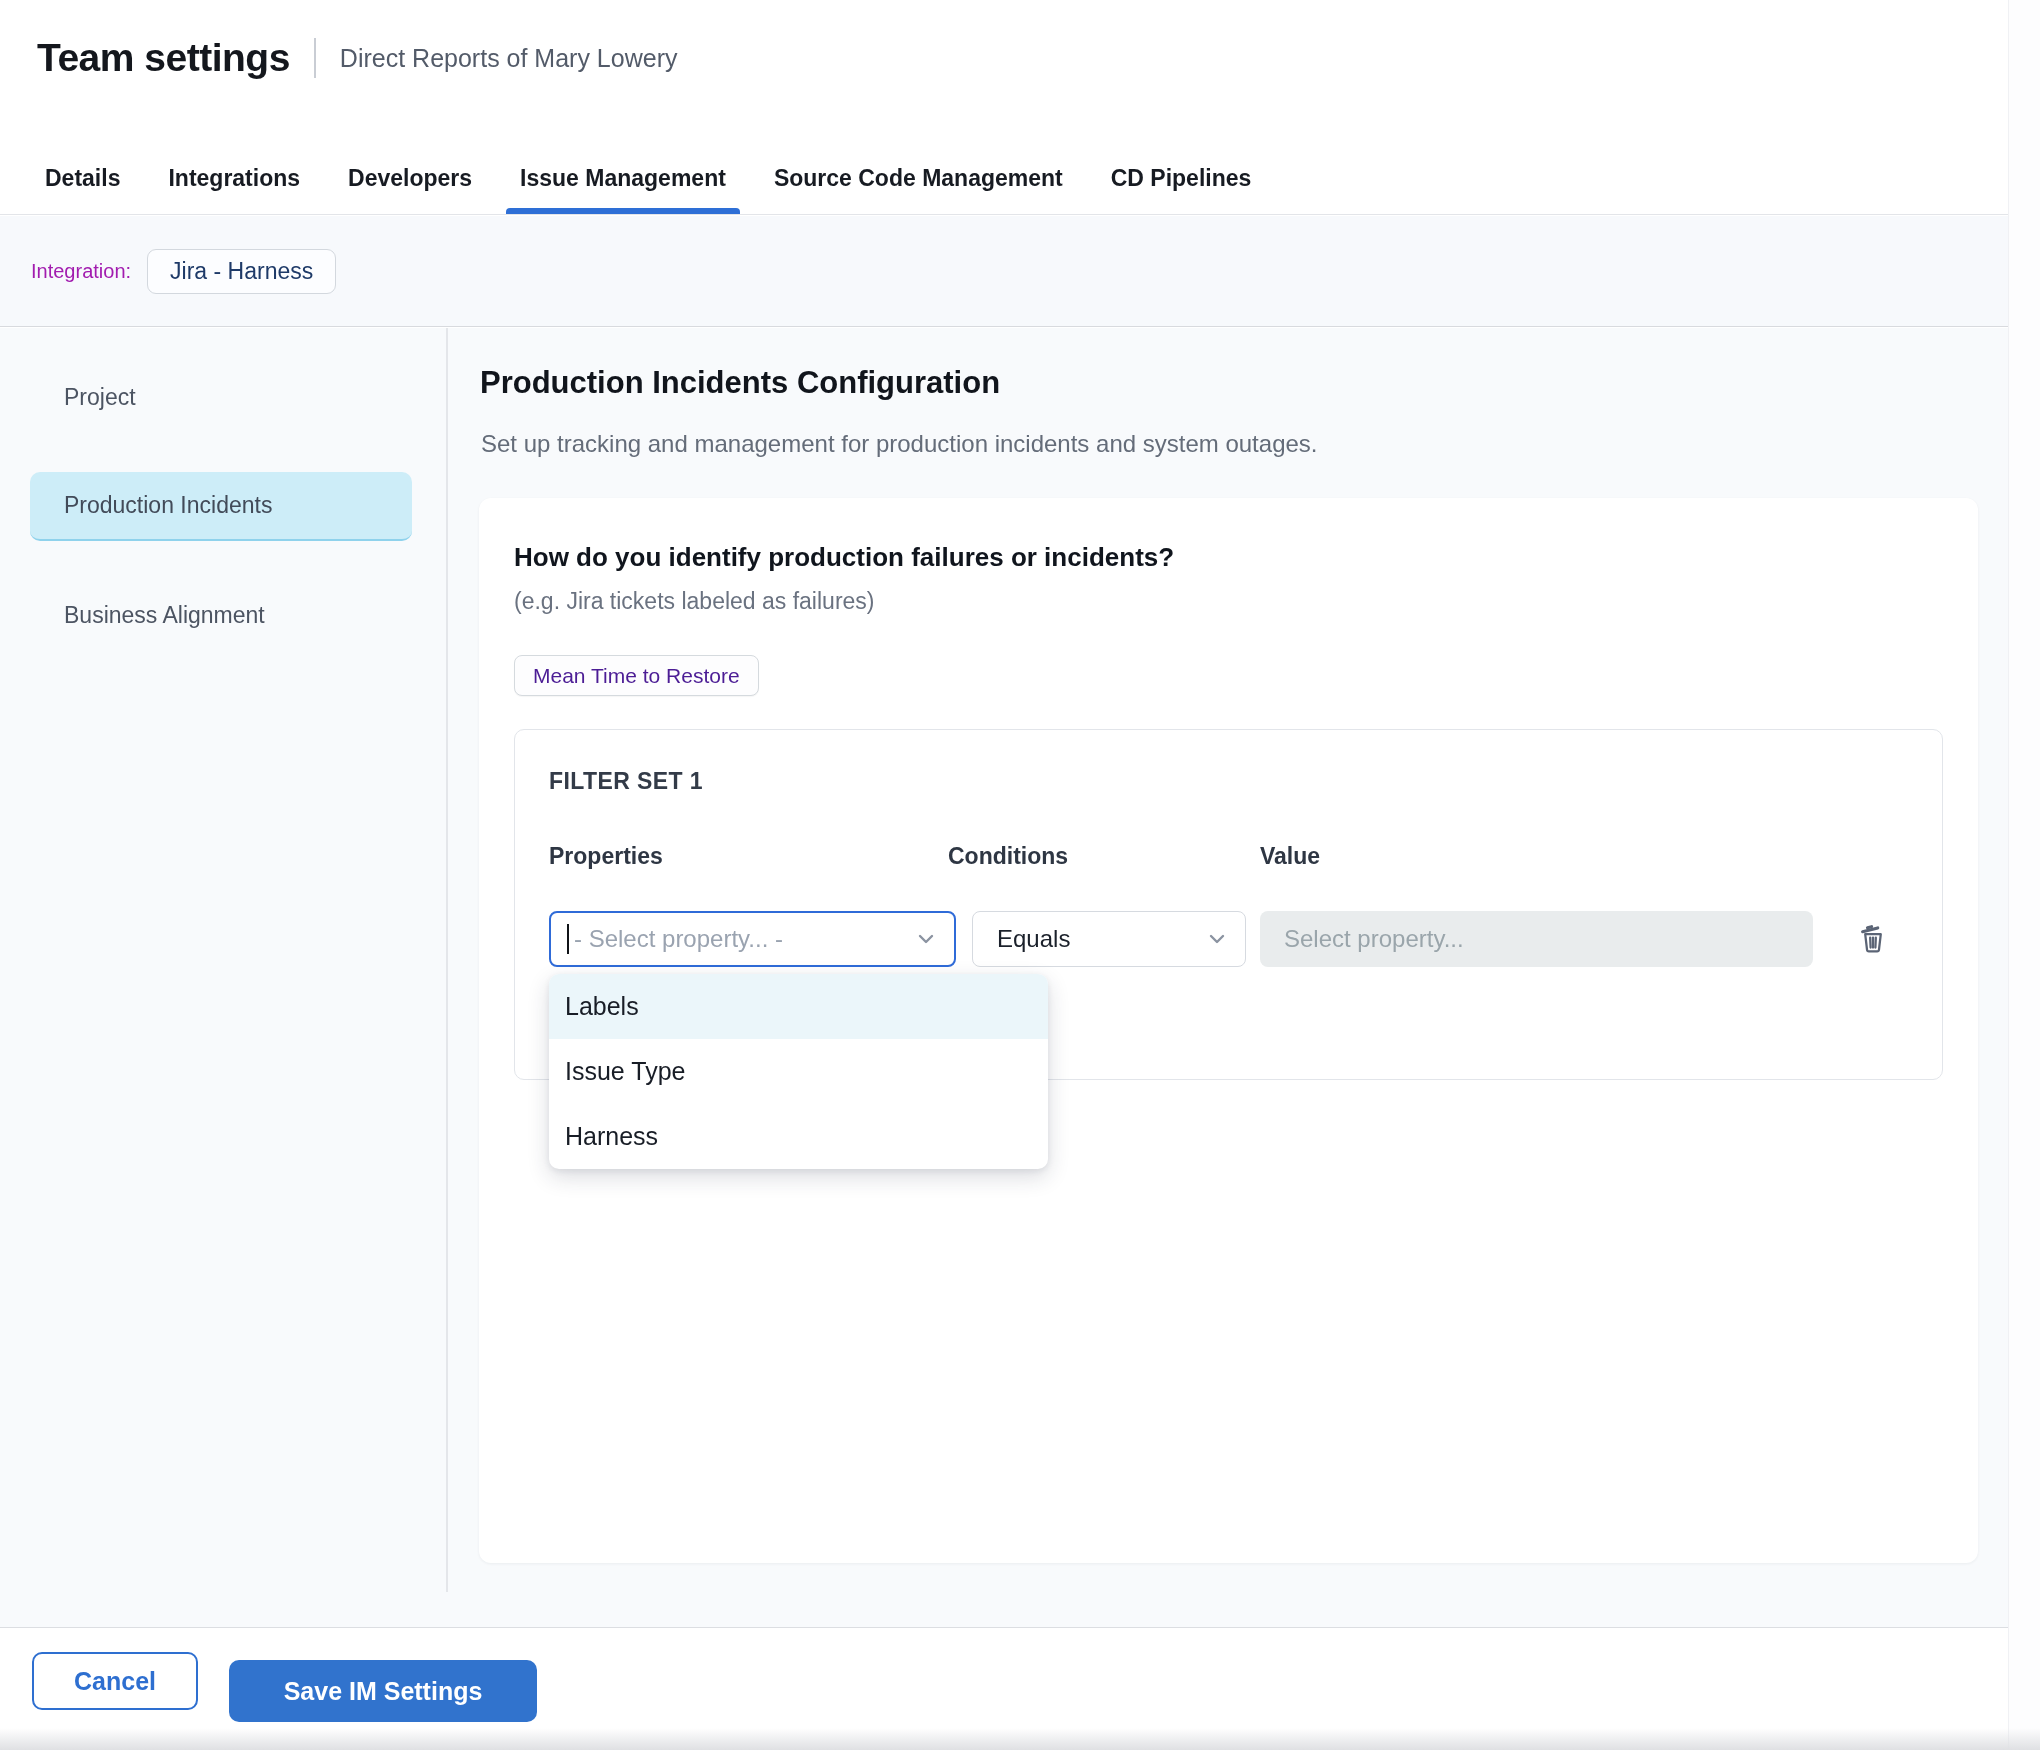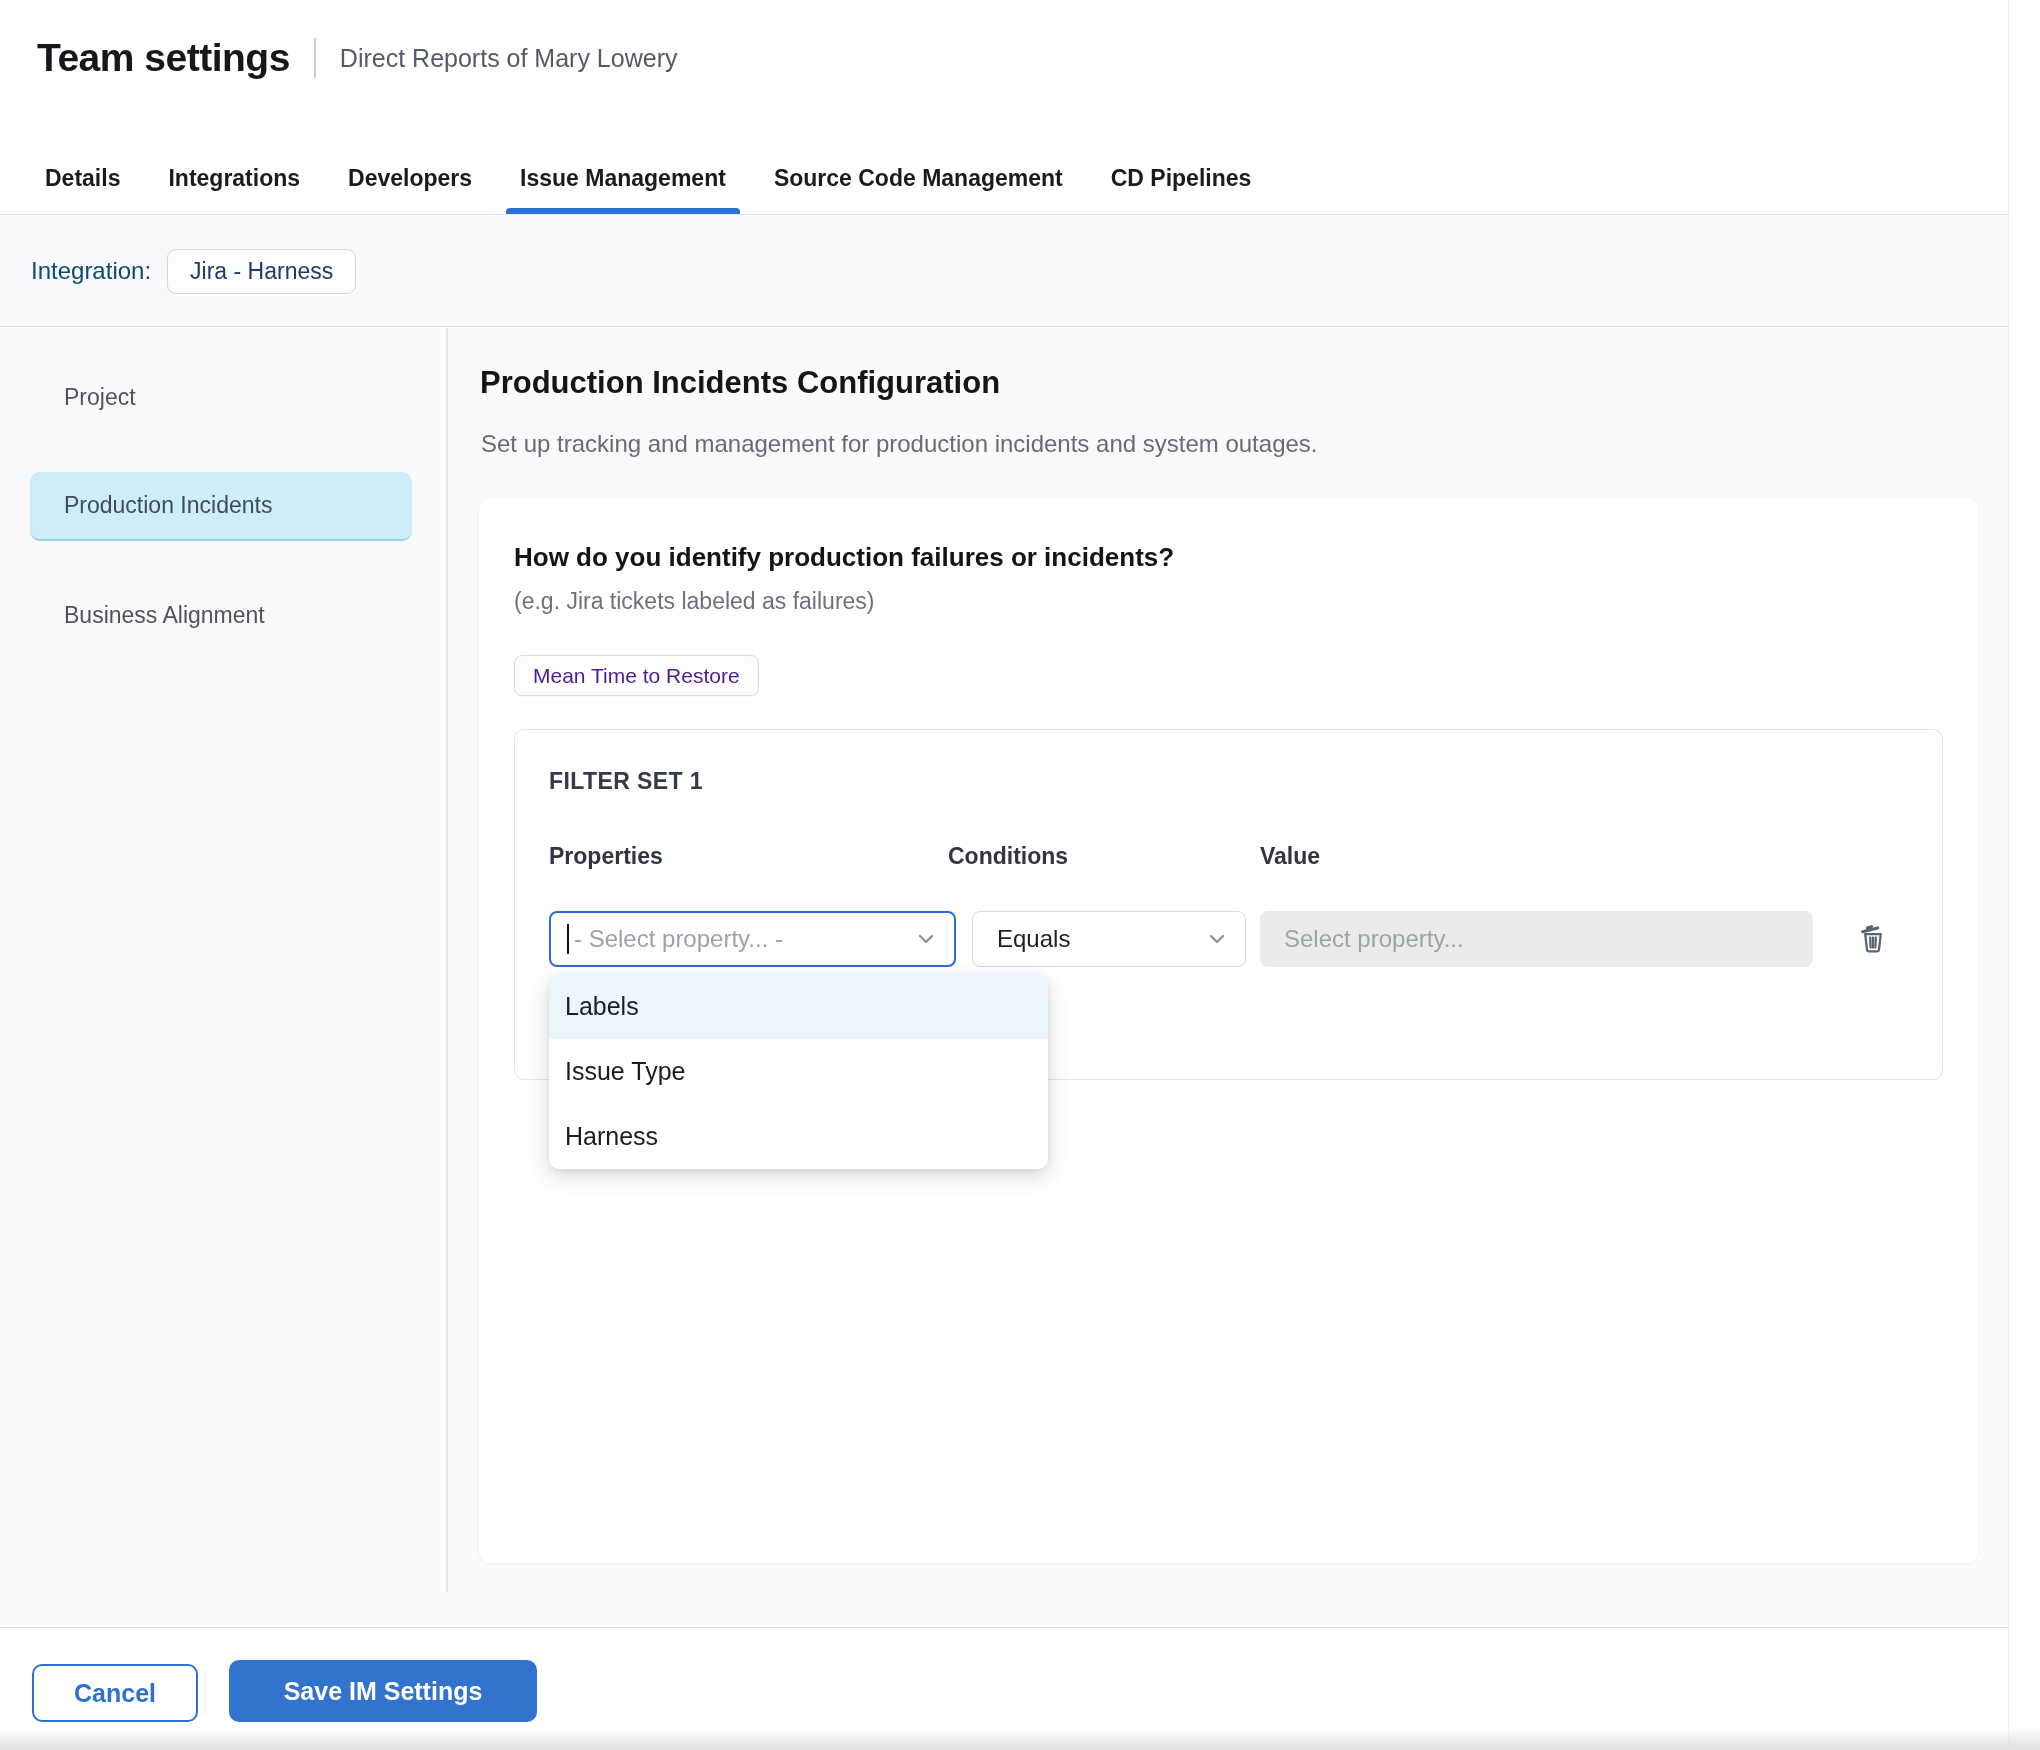--- a/index.html
+++ b/index.html
@@ -22,21 +22,21 @@
   .tab.active::after {
     content:""; position:absolute; left:-14px; right:-14px; bottom:0; height:6px;
     background:#2e6fd6; border-radius:4px 4px 0 0;
   }
   
   .int-band {
     position:absolute; top:216px; left:0; width:2008px; height:111px;
     background:#f7f9fc; border-bottom:1px solid #d8dade;
     display:flex; align-items:center; padding-left:31px;
   }
-  .int-label { font-size:24px; color:#0c4a6e; }
+  .int-label { font-size:20px; color:#a21caf; }
   .int-chip {
     margin-left:16px; padding:8px 22px; border:1px solid #d3d8de; border-radius:9px;
     background:#fcfdff; color:#1e3a68; font-size:23px; cursor:pointer;
   }
   
   .body { position:absolute; top:328px; left:0; width:2008px; height:1299px; background:#f8fafc; }
   .vdivider { position:absolute; left:446px; top:0; width:2px; height:1264px; background:#e4e6ea; }
   .sidebar-item {
     position:absolute; left:30px; width:382px; height:69px; display:flex; align-items:center;
     padding-left:34px; font-size:23px; color:#4c5462; border-radius:10px; cursor:pointer;
@@ -95,21 +95,21 @@
     box-shadow:0 8px 22px rgba(28,40,64,0.16), 0 2px 6px rgba(28,40,64,0.08);
   }
   .option { height:65px; display:flex; align-items:center; padding-left:16px; font-size:25px; color:#181d26; cursor:pointer; }
   .option.highlighted { background:#ebf6fa;text-align:right; }
   
   .footer {
     position:absolute; top:1627px; left:0; width:2040px; height:123px;
     background:#ffffff; border-top:1px solid #dcdee2;
   }
   .cancel-btn {
-    position:absolute; left:32px; top:36px; width:166px; height:58px;
+    position:absolute; left:32px; top:24px; width:166px; height:58px;
     border:2px solid #2e6fd0; border-radius:10px; background:#ffffff;
     color:#2e6fd0; font-size:25px; font-weight:700; cursor:pointer;
     font-family:"Liberation Sans", sans-serif;
   }
   .save-btn {
     position:absolute; left:229px; top:32px; width:308px; height:62px;
     border:none; border-radius:10px; background:#3173cd;
     color:#ffffff; font-size:25px; font-weight:700; cursor:pointer;
     font-family:"Liberation Sans", sans-serif;
   }

